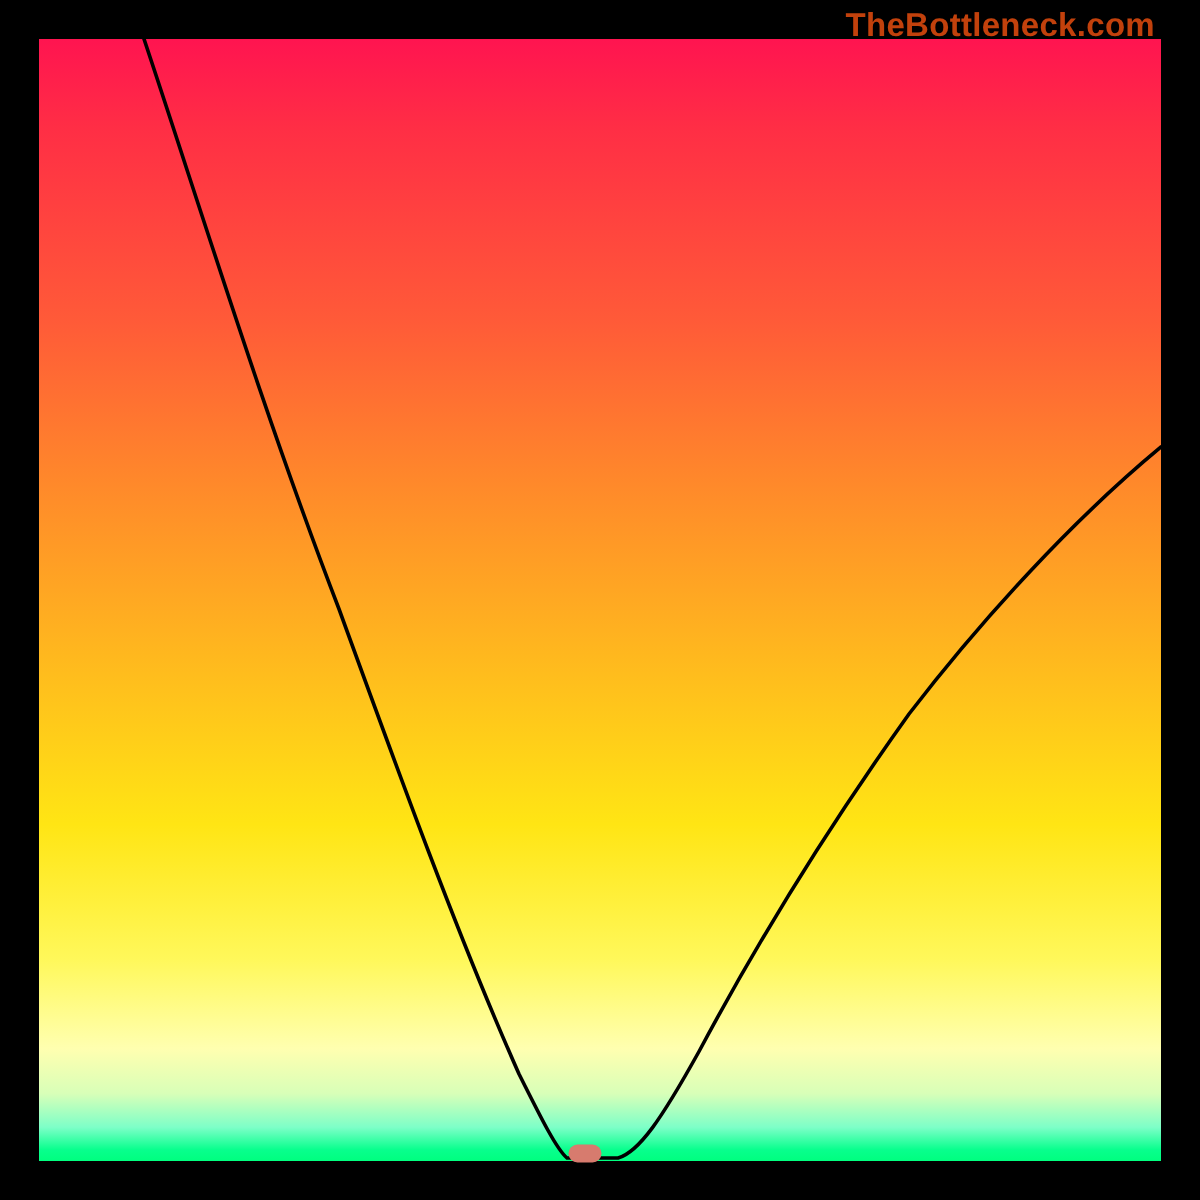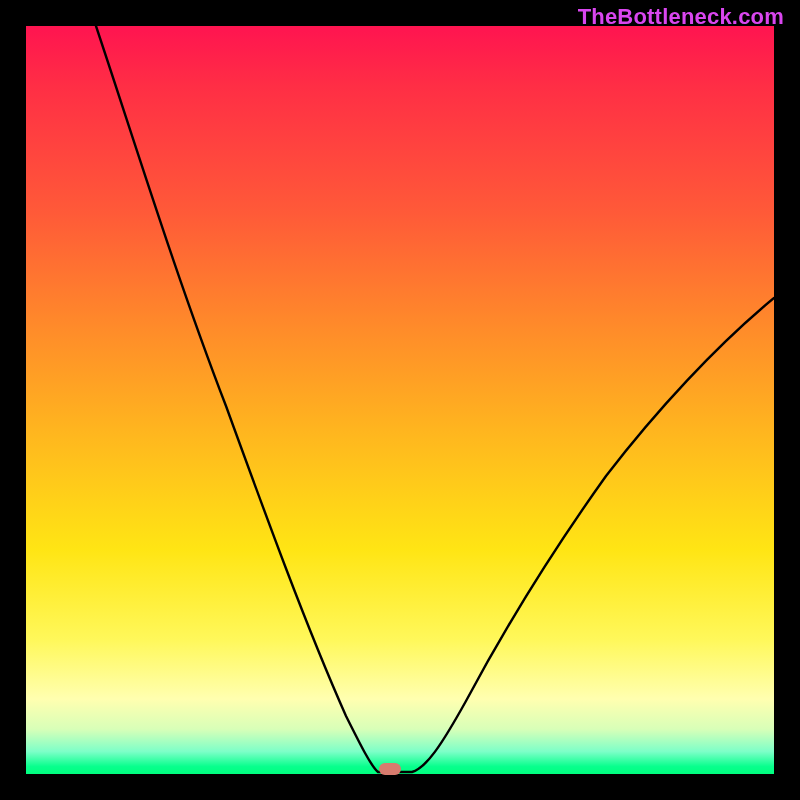--- a/index.html
+++ b/index.html
@@ -35,25 +35,25 @@
       #ffffb0 90%,
       #d8ffb8 94%,
       #7dffc8 97%,
       #08ff8d 99%,
       #00ff7f 100%
     );
   }
   .watermark {
     position: absolute;
     top: 4px;
-    right: 16px;
+    right: 30px;
     font-family: Arial, Helvetica, sans-serif;
     font-size: 22px;
     font-weight: 600;
-    color: #d946ef;
+    color: #c2410c;
     letter-spacing: 0.2px;
   }
   svg.curve {
     position: absolute;
     left: 0;
     top: 0;
     width: 748px;
     height: 748px;
   }
   .marker {

